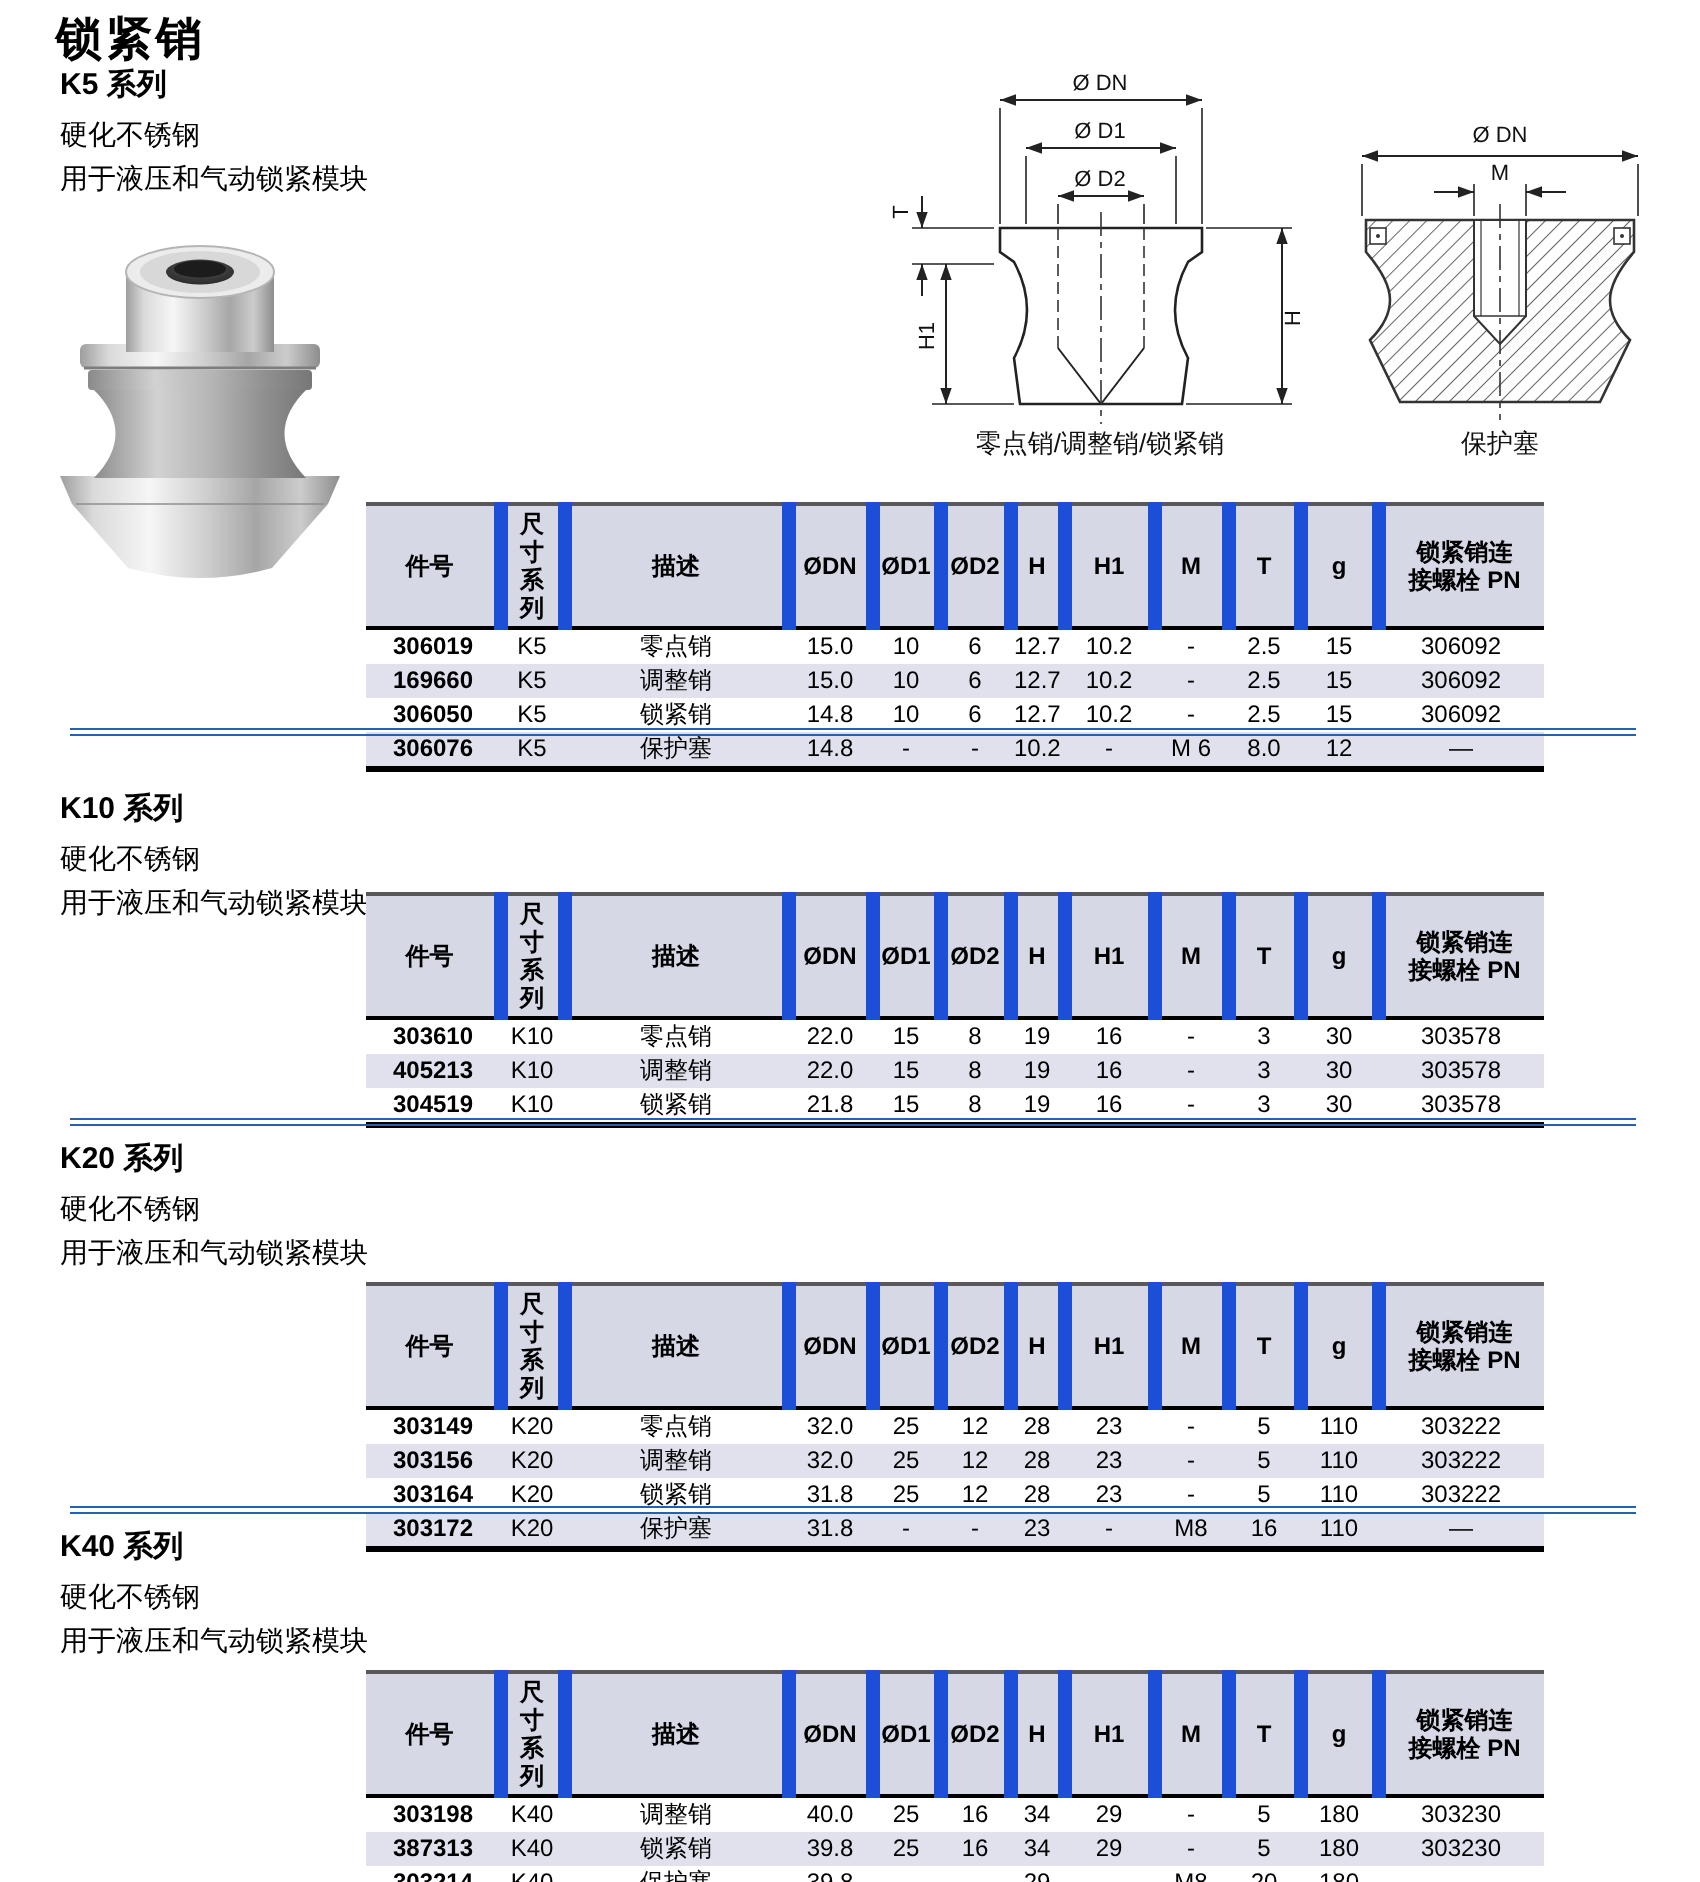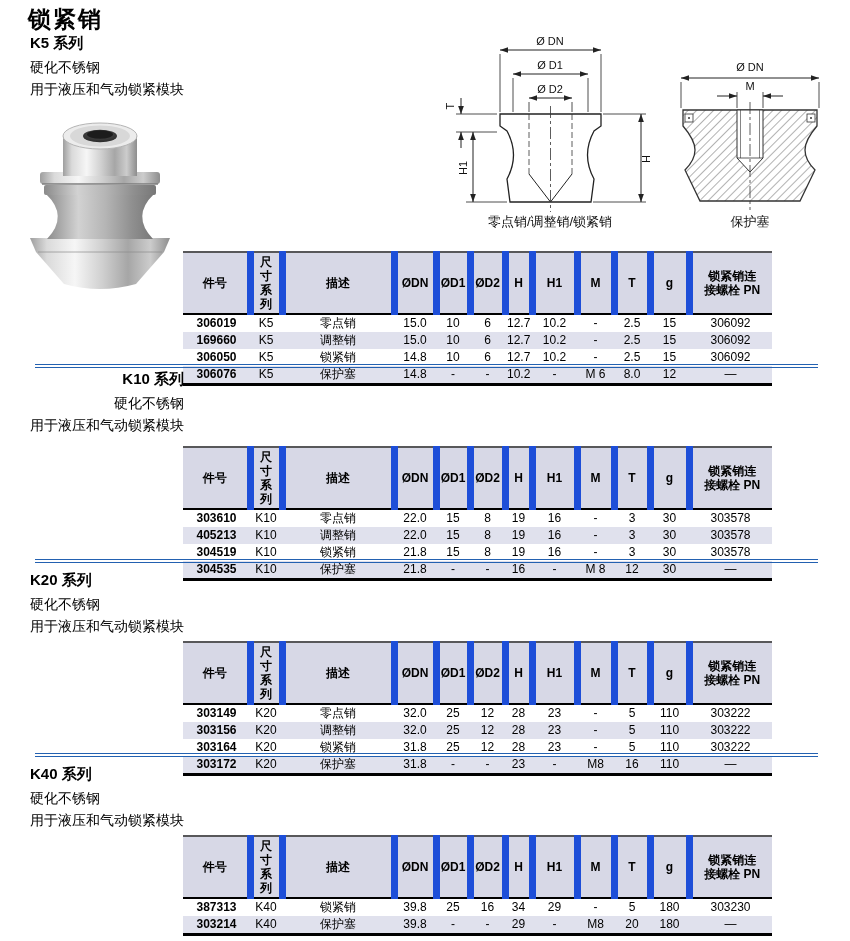--- a/index.html
+++ b/index.html
@@ -273,21 +273,21 @@
           <td>M 6</td>
           <td>8.0</td>
           <td>12</td>
           <td>—</td>
         </tr>
       </tbody>
     </table>
   </div>
 
 <div class="abs divider" style="top:364px;"></div>
-<div class="abs sec-head" style="top:370px;text-align:right;">
+<div class="abs sec-head" style="top:396px;">
   <div class="h">K10 系列</div>
   <div class="s">硬化不锈钢</div>
   <div class="s">用于液压和气动锁紧模块</div>
 </div>
 <div class="abs tbl-wrap" style="top:446px;">
     <table class="parts">
       <colgroup>
         <col style="width: 67px;">
         <col style="width: 32px;">
         <col style="width: 112px;">
@@ -354,34 +354,20 @@
           <td>锁紧销</td>
           <td>21.8</td>
           <td>15</td>
           <td>8</td>
           <td>19</td>
           <td>16</td>
           <td>-</td>
           <td>3</td>
           <td>30</td>
           <td>303578</td>
-        </tr>
-        <tr>
-          <td class="pn">304535</td>
-          <td>K10</td>
-          <td>保护塞</td>
-          <td>21.8</td>
-          <td>-</td>
-          <td>-</td>
-          <td>16</td>
-          <td>-</td>
-          <td>M 8</td>
-          <td>12</td>
-          <td>30</td>
-          <td>—</td>
         </tr>
       </tbody>
     </table>
   </div>
 
 <div class="abs divider" style="top:559px;"></div>
 <div class="abs sec-head" style="top:571px;">
   <div class="h">K20 系列</div>
   <div class="s">硬化不锈钢</div>
   <div class="s">用于液压和气动锁紧模块</div>
@@ -516,20 +502,34 @@
           <th>H1</th>
           <th>M</th>
           <th>T</th>
           <th>g</th>
           <th>锁紧销连
 接螺栓 PN</th>
         </tr>
       </thead>
       <tbody>
         <tr>
+          <td class="pn">303198</td>
+          <td>K40</td>
+          <td>调整销</td>
+          <td>40.0</td>
+          <td>25</td>
+          <td>16</td>
+          <td>34</td>
+          <td>29</td>
+          <td>-</td>
+          <td>5</td>
+          <td>180</td>
+          <td>303230</td>
+        </tr>
+        <tr>
           <td class="pn">387313</td>
           <td>K40</td>
           <td>锁紧销</td>
           <td>39.8</td>
           <td>25</td>
           <td>16</td>
           <td>34</td>
           <td>29</td>
           <td>-</td>
           <td>5</td>

